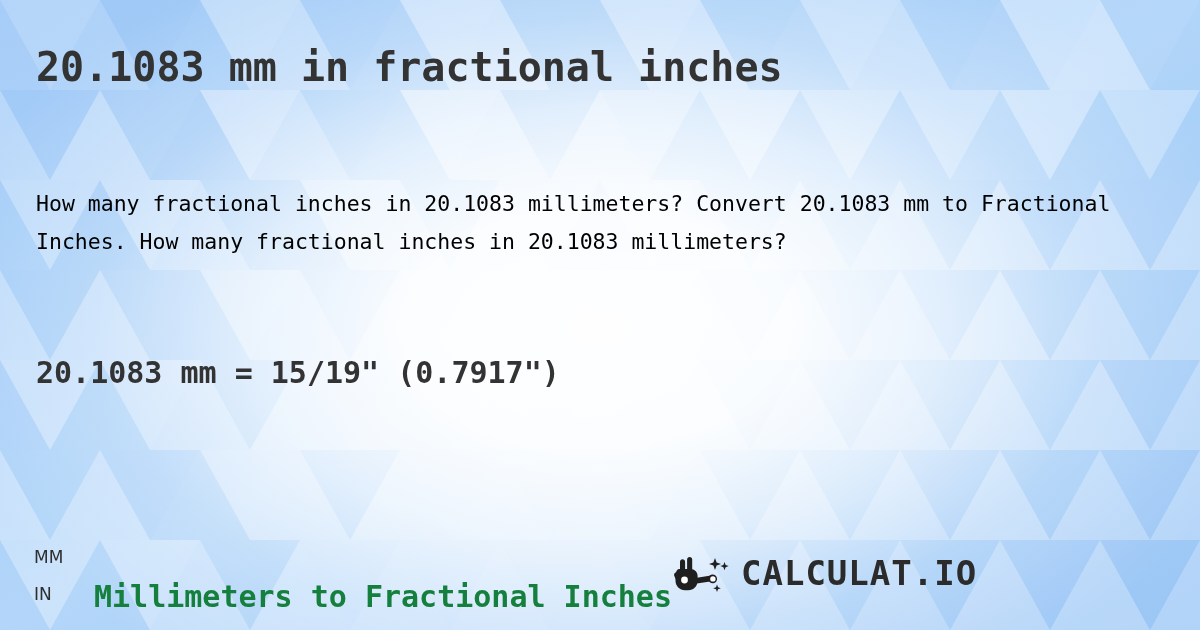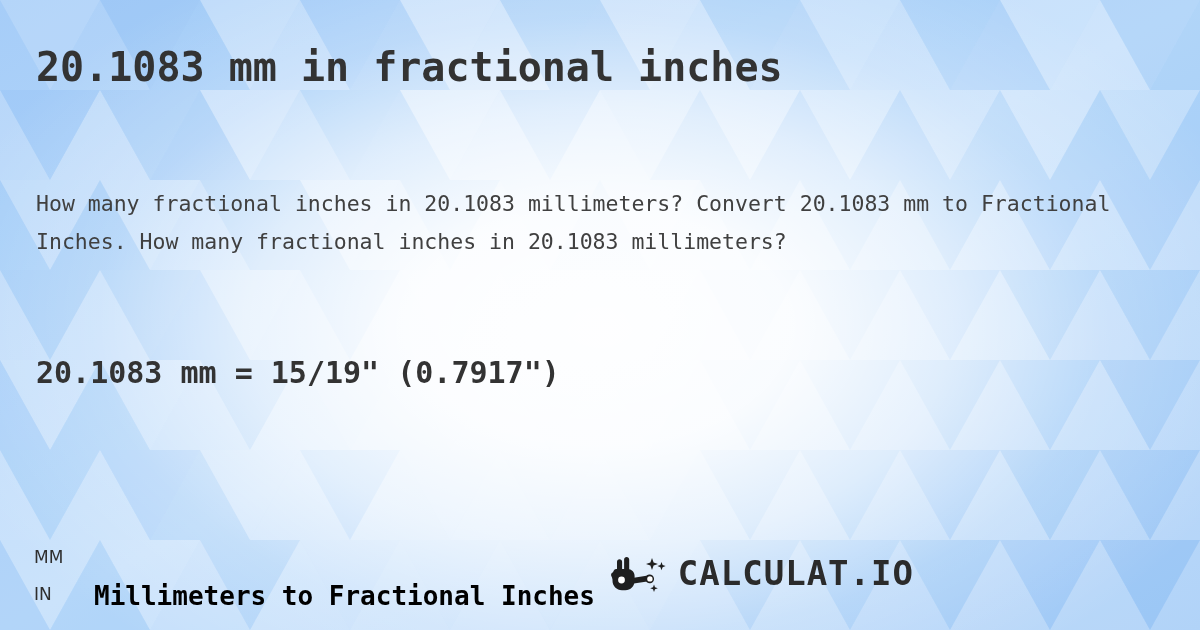--- a/index.html
+++ b/index.html
@@ -69,21 +69,21 @@
   .description {
     position: absolute;
     left: 36px;
     top: 185px;
     width: 1125px;
     margin: 0;
     font-family: "DejaVu Sans Mono", monospace;
     font-size: 21.5px;
     font-weight: normal;
     line-height: 38px;
-    color: #404040;
+    color: #000000;
   }
 
   .result {
     position: absolute;
     left: 36px;
     top: 355px;
     margin: 0;
     font-family: "DejaVu Sans Mono", monospace;
     font-size: 30px;
     font-weight: bold;
@@ -119,23 +119,23 @@
     font-weight: normal;
     color: #2f2f2f;
     margin-right: 16px;
     width: 44px;
   }
   .unit-badge .u-top { display: block; }
   .unit-badge .u-bot { display: block; margin-top: 20px; }
 
   .footer-title {
     font-family: "DejaVu Sans Mono", monospace;
-    font-size: 26px;
+    font-size: 30px;
     font-weight: bold;
-    color: #000000;
+    color: #15803d;
     white-space: nowrap;
     margin-top: 40px;
   }
 
   .brand {
     display: flex;
     align-items: flex-start;
     gap: 7px;
   }
   .brand-mark {

